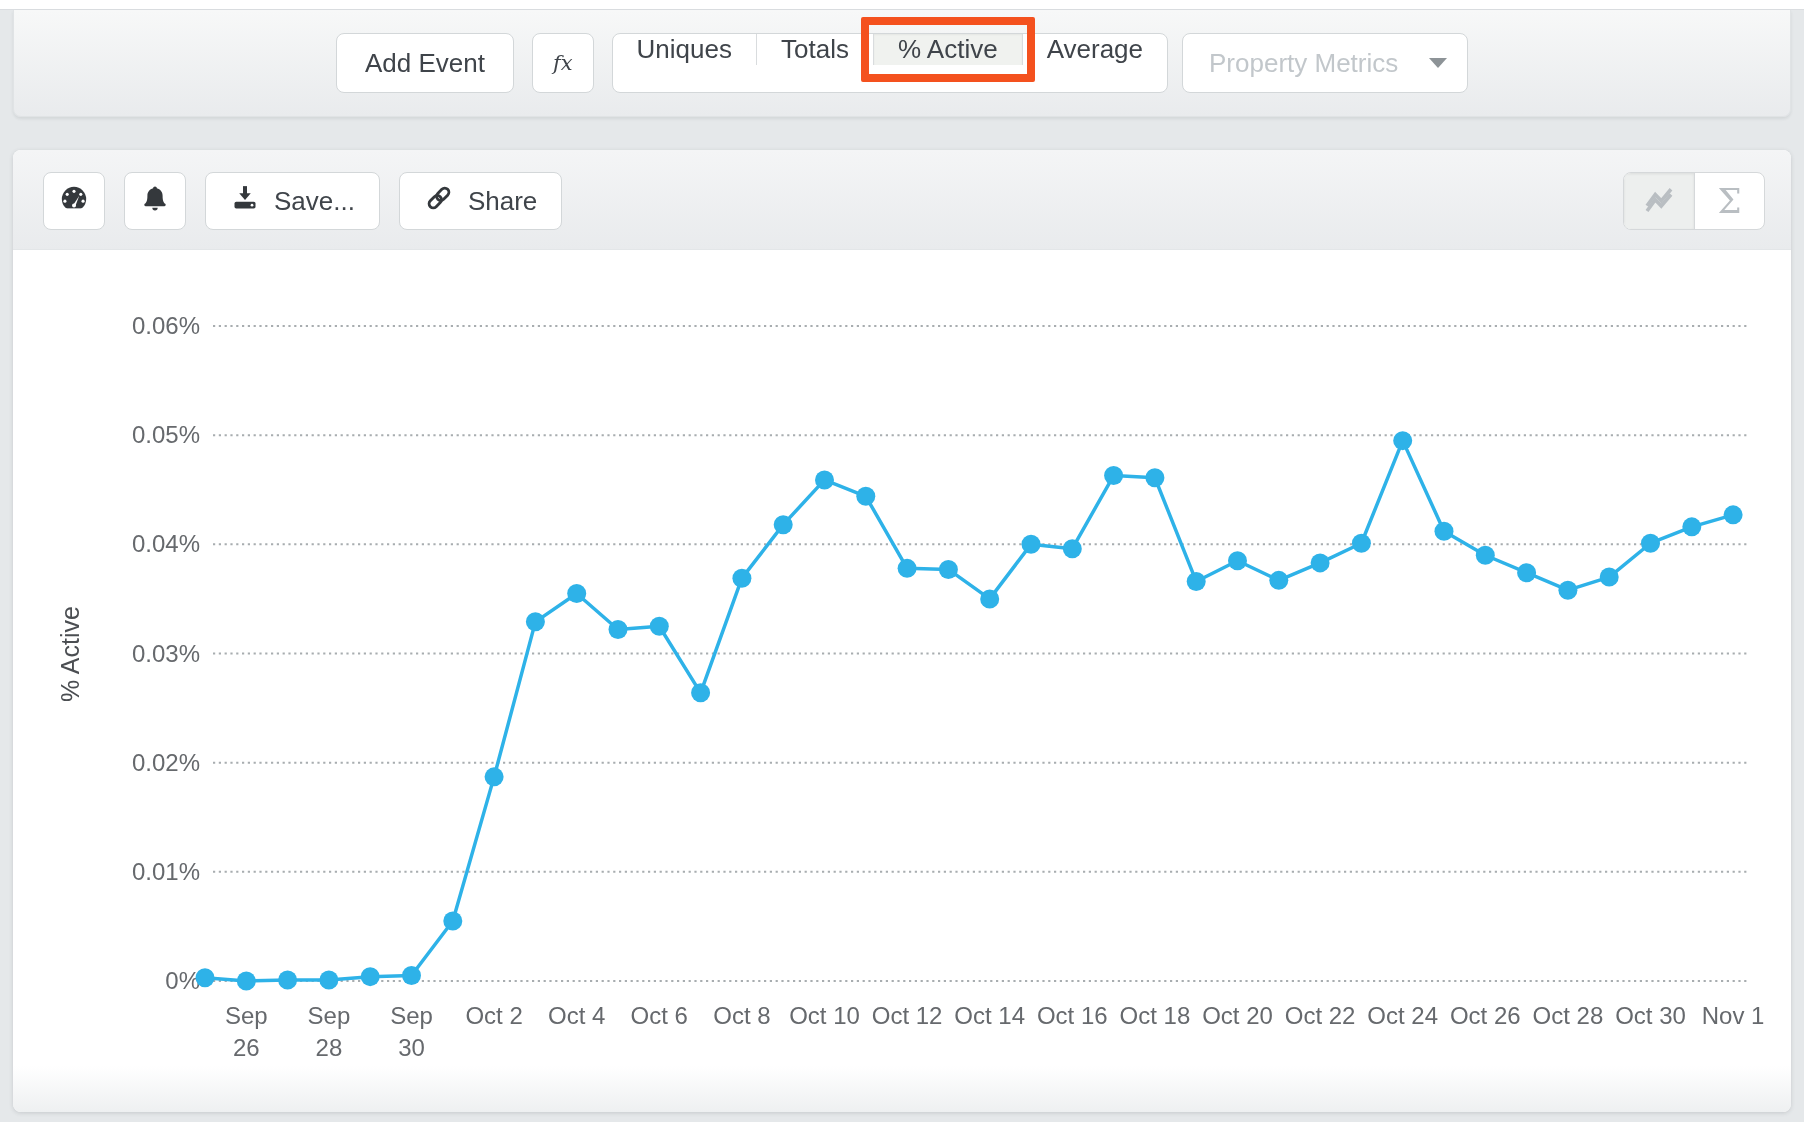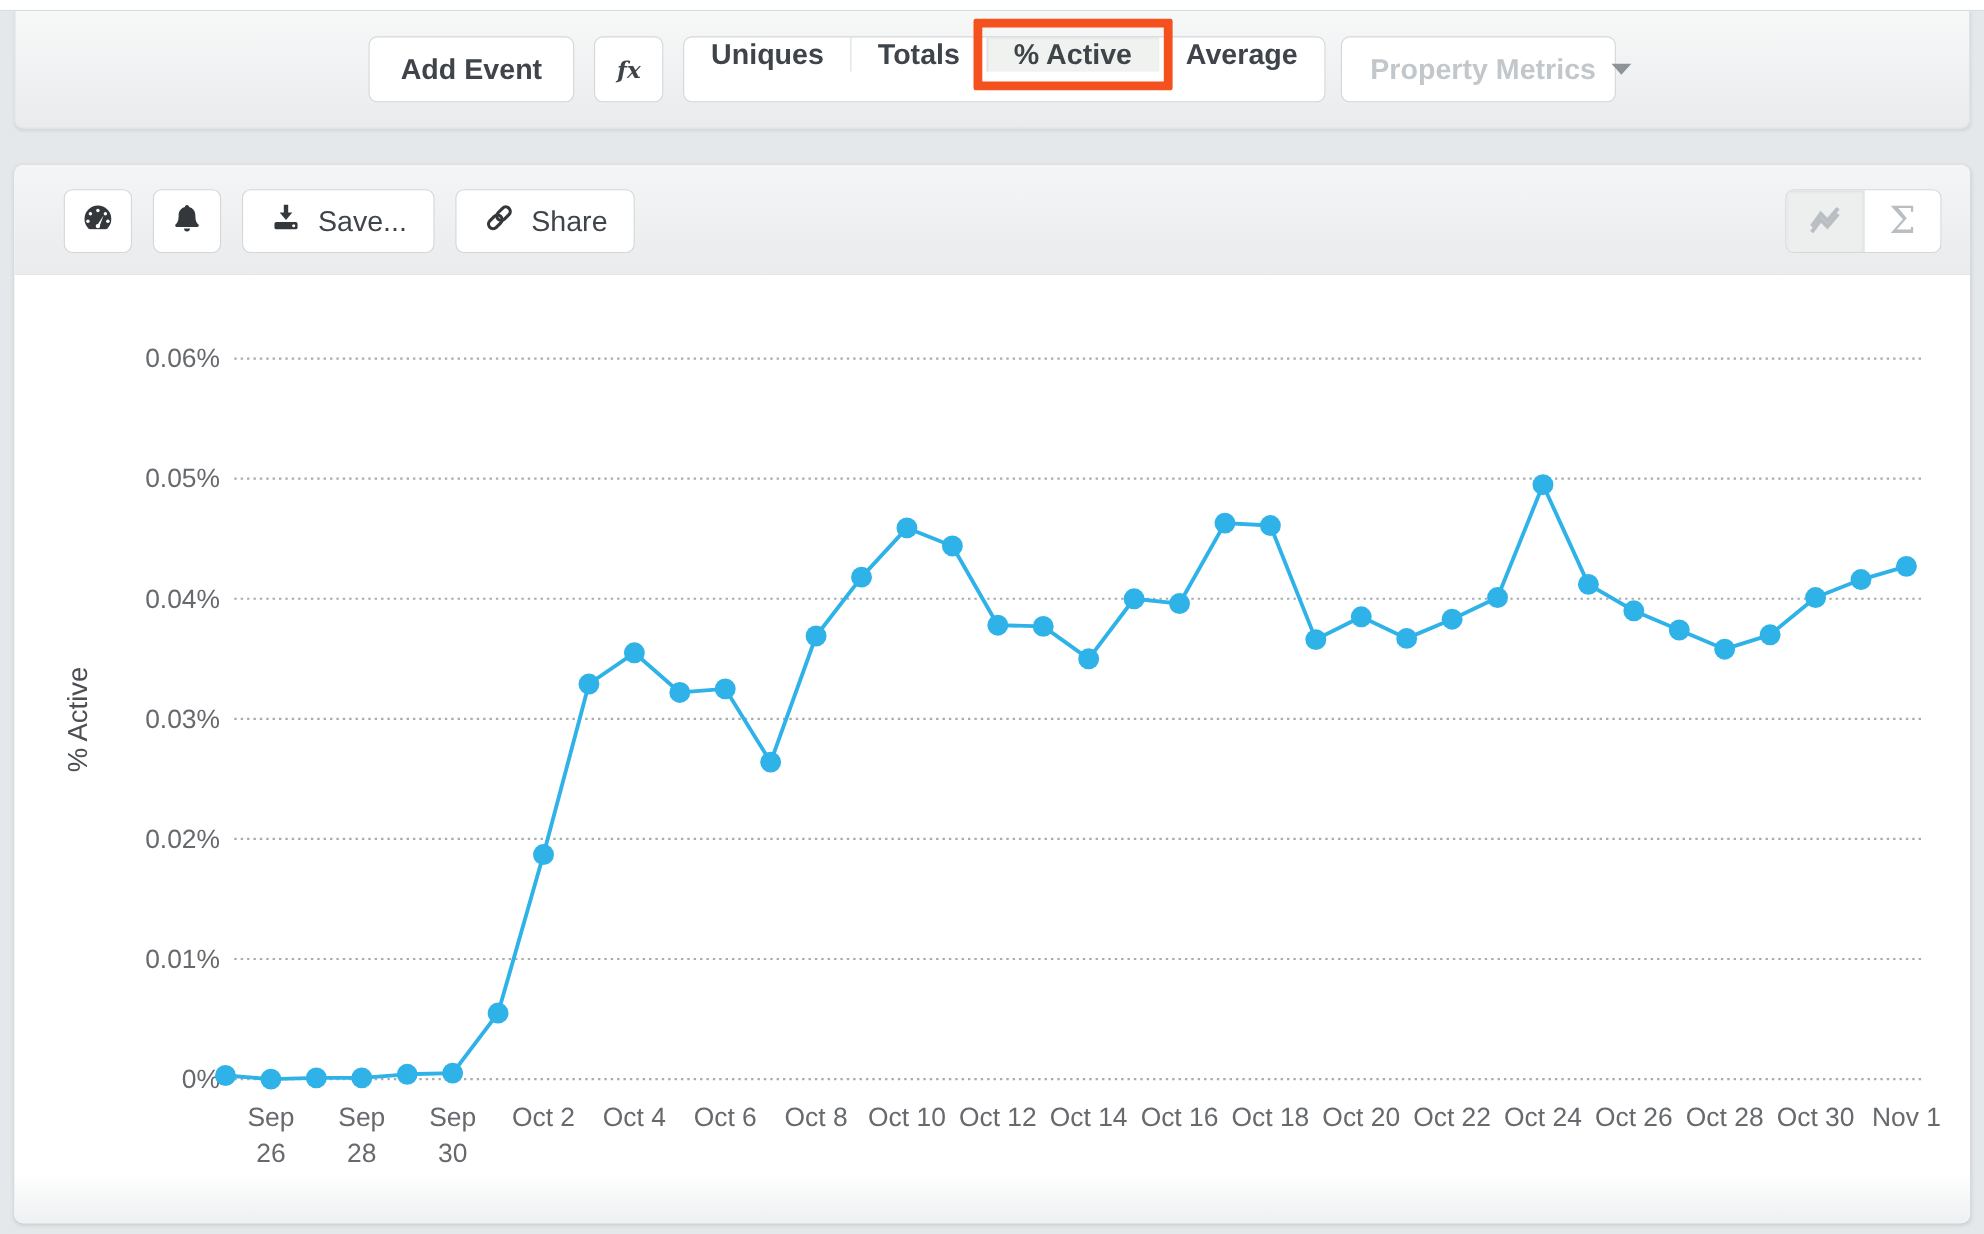--- a/index.html
+++ b/index.html
@@ -16,21 +16,20 @@
   }
   
   .panel-top {
     position:absolute; left:13px; right:13px; top:10px; height:107px;
     background:linear-gradient(#f7f8f8, #e9ebed);
     border:1px solid #e0e3e5; border-top:none;
     border-radius:0 0 8px 8px;
     box-shadow:0 2px 3px rgba(60,65,70,.10);
     display:flex; align-items:center; justify-content:center;
     z-index:2;
-    font-weight:bold;
   }
   .tb-row { display:flex; align-items:center; }
   .btn {
     background:#fff; border:1.5px solid #d3d7d9; border-radius:8px;
     height:60px; display:flex; align-items:center; justify-content:center;
     font-size:26px; color:#3f444a; padding:0 26px; cursor:pointer;
     white-space:nowrap;
   }
   .btn-fx {
     font-family:"DejaVu Serif", serif; font-style:italic; font-size:21px;
@@ -48,21 +47,21 @@
     border-left:1.5px solid #d9dcde;
   }
   .seg:first-child { border-left:none; border-radius:7px 0 0 7px; }
   .seg:last-child { border-radius:0 7px 7px 0; }
   .seg.selected { background:#f0f2ef; box-shadow:inset 0 1px 2px rgba(0,0,0,.05); position:relative; }
   .red-annotation {
     position:absolute; left:-13px; right:-13px; top:-17px; bottom:-17px;
     border:8px solid #f4511e; border-radius:2px; pointer-events:none; z-index:6;
   }
   .btn-property {
-    margin-left:14px; width:250px; justify-content:space-between;
+    margin-left:14px; width:286px; justify-content:space-between;
     color:#c2c7cb; padding:0 20px 0 26px;
   }
   .caret-down {
     width:0; height:0; margin-left:14px;
     border-left:9px solid transparent; border-right:9px solid transparent;
     border-top:10px solid #8d9397;
   }
   
   .panel-main {
     position:absolute; left:13px; right:13px; top:150px; bottom:10px;
@@ -73,21 +72,21 @@
   .panel-main::after {
     content:""; position:absolute; left:0; right:0; bottom:0; height:46px;
     background:linear-gradient(rgba(238,240,241,0), #eef0f1);
     border-radius:0 0 8px 8px; pointer-events:none;
   }
   .chart-header {
     height:100px; background:linear-gradient(#f4f5f6, #e9ebed);
     border-radius:8px 8px 0 0; border-bottom:1px solid #e3e6e8;
     position:relative;
   }
-  .hdr-left { position:absolute; left:45px; top:22px; display:flex; }
+  .hdr-left { position:absolute; left:30px; top:22px; display:flex; }
   .icon-btn {
     width:62px; height:58px; background:#fff; border:1.5px solid #d3d7d9;
     border-radius:8px; display:flex; align-items:center; justify-content:center;
     cursor:pointer; margin-right:19px;
   }
   .txt-btn {
     height:58px; background:#fff; border:1.5px solid #d3d7d9; border-radius:8px;
     display:flex; align-items:center; font-size:26px; color:#3f444a;
     padding:0 24px; cursor:pointer; margin-right:19px;
   }

